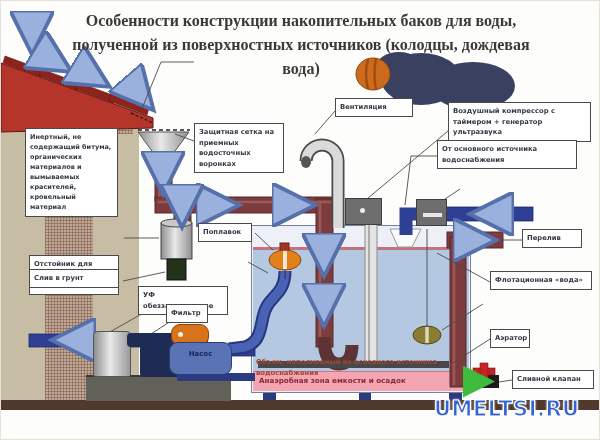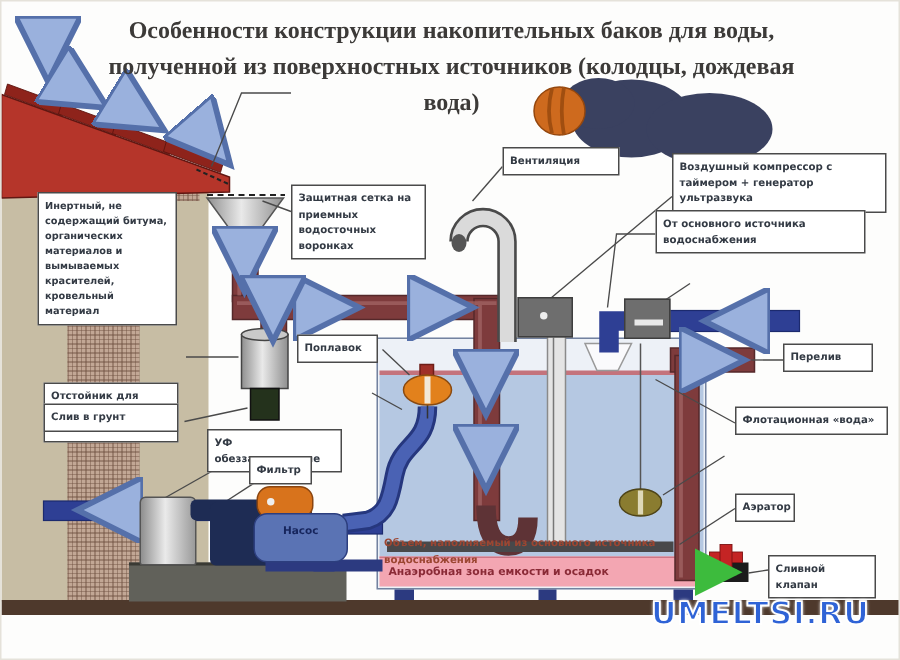--- a/index.html
+++ b/index.html
@@ -239,20 +239,20 @@
   <div class="lb" style="left:193px;top:122px;width:90px;">Защитная сетка на приемных водосточных воронках</div>
   <div class="lb" style="left:24px;top:127px;width:93px;font-size:6.5px;">Инертный, не содержащий битума, органических материалов и вымываемых красителей, кровельный материал</div>
   <div class="lb" style="left:28px;top:222px;width:90px;margin-top:32px;">Отстойник для сепарации твердых включений.</div>
   <div class="lb" style="left:28px;top:268px;width:90px;">Слив в грунт</div>
   <div class="lb" style="left:334px;top:97px;width:78px;">Вентиляция</div>
   <div class="lb" style="left:447px;top:101px;width:143px;">Воздушный компрессор с таймером + генератор ультразвука</div>
   <div class="lb" style="left:436px;top:139px;width:140px;">От основного источника водоснабжения</div>
   <div class="lb" style="left:521px;top:228px;width:60px;">Перелив</div>
   <div class="lb" style="left:489px;top:270px;width:102px;">Флотационная «вода»</div>
   <div class="lb" style="left:489px;top:328px;width:40px;">Аэратор</div>
-  <div class="lb" style="left:511px;top:369px;width:72px;">Сливной клапан</div>
+  <div class="lb" style="left:511px;top:369px;width:82px;">Сливной клапан</div>
   <div class="lb" style="left:197px;top:222px;width:54px;">Поплавок</div>
   <div class="lb" style="left:137px;top:285px;width:90px;">УФ обеззараживание</div>
   <div class="lb" style="left:165px;top:303px;width:42px;">Фильтр</div>
 
   <div class="abs wm" style="left:433px;top:396px;">umeltsi.ru</div>
 
 </div>
 
 </body></html>

